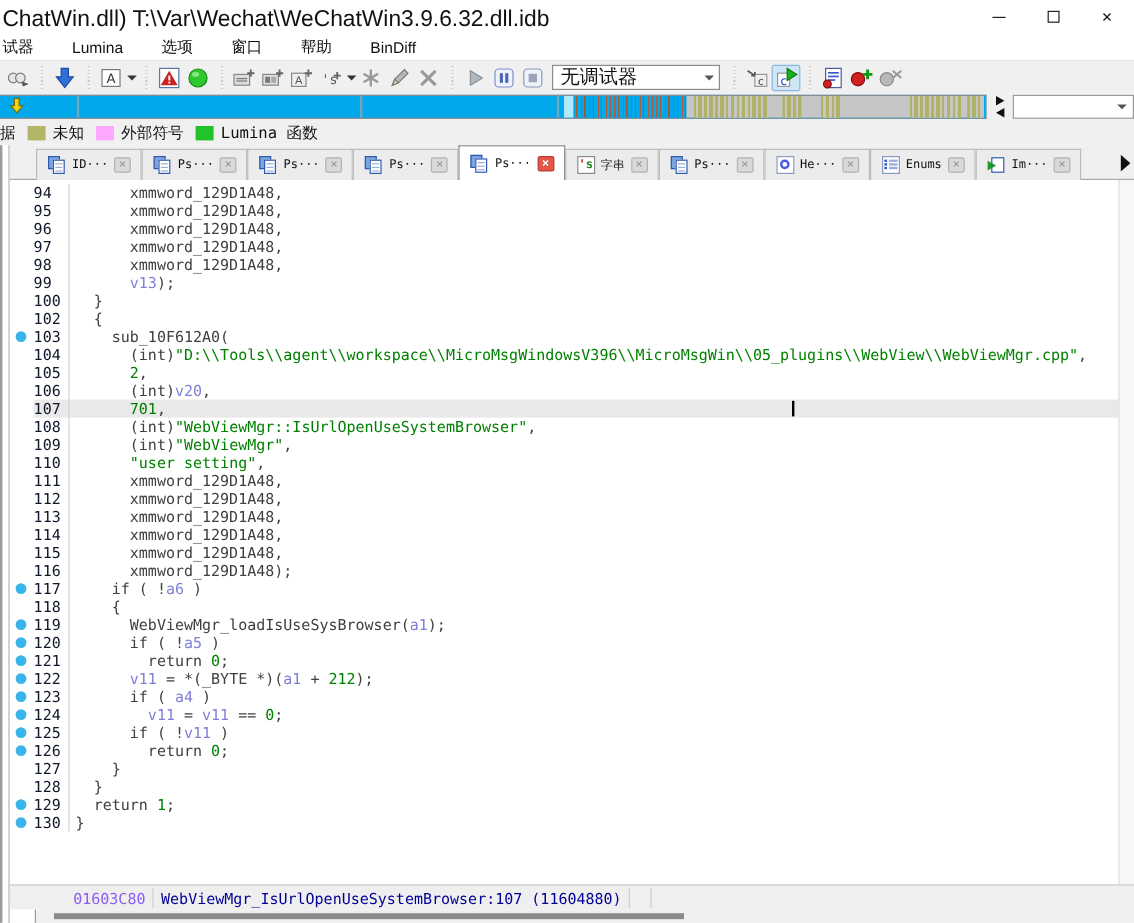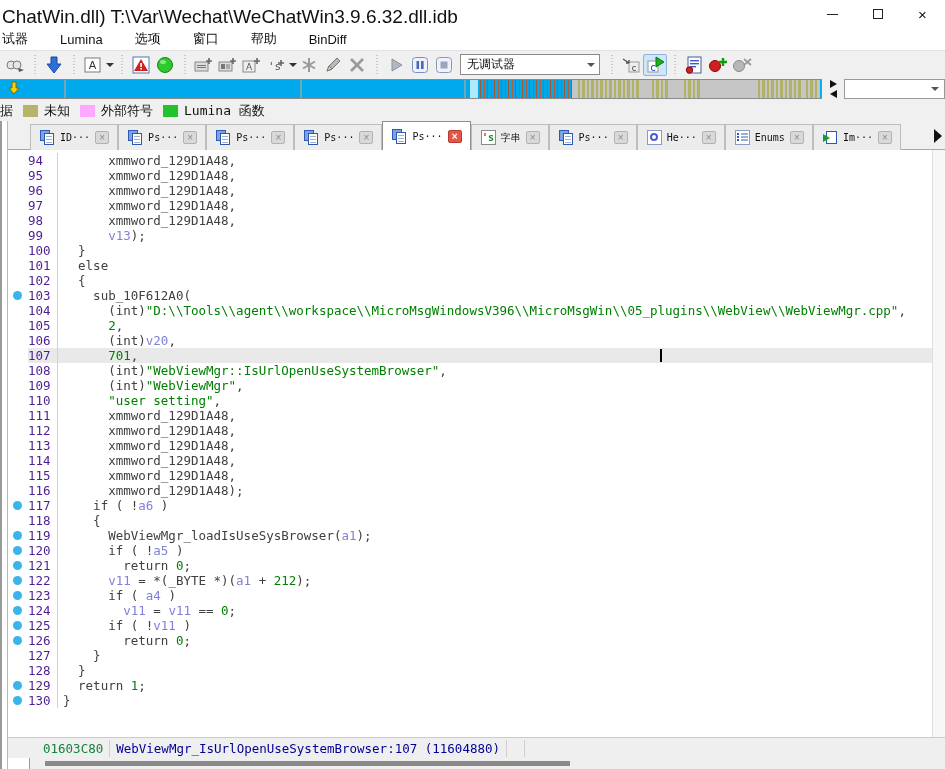--- a/index.html
+++ b/index.html
@@ -23,21 +23,21 @@
 
   
   .toolbar { position:absolute; left:0; top:50px; width:945px; height:28px; background:#f0f0f0; border-top:1px solid #e2e2e2; display:flex; align-items:center; }
   .tb-group { display:flex; align-items:center; height:24px; padding:0 3px; }
   .tb-sep { width:5px; height:20px; margin:0 2px; background-image:repeating-linear-gradient(180deg,#c9c9c9 0 1px,transparent 1px 3px); background-size:2px 100%; background-repeat:no-repeat; background-position:center; }
   .tbi { width:24px; height:22px; display:flex; align-items:center; justify-content:center; }
   .tbi svg { display:block; }
   .tbi.hl { background:#cfe6f8; border:1px solid #8ab6e0; border-radius:2px; }
   .caret-sm { width:0; height:0; border-left:4px solid transparent; border-right:4px solid transparent; border-top:4px solid #333; margin-left:1px; }
   .debugger-combo { width:140px; height:21px; background:#fff; border:1px solid #8a8a8a; display:flex; align-items:center; justify-content:space-between; padding:0 4px 0 6px; margin:0 4px; }
-  .debugger-combo .val { font-size:12px; color:#111; white-space:nowrap; }
+  .debugger-combo .val { font-size:16px; color:#111; white-space:nowrap; }
   .combo-caret { width:0; height:0; border-left:4px solid transparent; border-right:4px solid transparent; border-top:4px solid #555; }
 
   
   .navband { position:absolute; left:0; top:78px; width:945px; height:22px; background:#f0f0f0; }
   .band { position:absolute; left:0; top:1px; width:822px; height:20px; background:#00a8ec; border:1px solid #8a8a8a; border-left:none; }
   .band-sep { position:absolute; top:0; width:2px; height:100%; background:#6fa8bc; }
   .band-pale { position:absolute; top:0; left:470px; width:8px; height:100%; background:#aeeafc; }
   .band-redstripes { position:absolute; top:0; left:478px; width:94px; height:100%;
     background:repeating-linear-gradient(90deg,#00a8ec 0 2px,#a05a38 2px 3px,#00a8ec 3px 6px,#b06040 6px 7px); }
   .band-gray { position:absolute; top:0; left:572px; width:248px; height:100%; background:#c6c6c6; }
@@ -79,32 +79,32 @@
 
   
   .main { position:absolute; left:0; top:150px; width:945px; height:587px; background:#fff; }
   .left-edge { position:absolute; left:0; top:121px; width:8px; height:648px; background:#fff; border-left:2px solid #9a9a9a; border-right:1px solid #b8b8b8; z-index:5; }
   .vscroll { position:absolute; right:0; top:150px; width:13px; height:587px; background:#f7f7f7; border-left:1px solid #dedede; }
   .code-rows { position:absolute; left:8px; top:3px; width:924px; }
   .crow { display:flex; height:15px; font-family:"DejaVu Sans Mono", monospace; font-size:12.5px; line-height:15px; }
   .c-dot { width:20px; height:15px; position:relative; flex:none; background:#fff; }
   .c-dot.bp::before { content:""; position:absolute; left:5px; top:3px; width:9px; height:9px; border-radius:50%; background:#3ab5ec; }
   .c-rest { flex:1; display:flex; position:relative; }
-  .c-num { width:30px; flex:none; text-align:right; color:#4c1d95; padding-right:16px; border-right:1px solid #d2d2d2; }
+  .c-num { width:30px; flex:none; text-align:right; color:#0f172a; padding-right:16px; border-right:1px solid #d2d2d2; }
   .c-code { flex:1; white-space:pre; padding-left:5px; color:#000096; }
   .c-rest.hl { background:#e9e9e9; }
   .tok-k { color:#404040; }
   .tok-v { color:#8080d8;margin-top:31px; }
   .tok-g { color:#008000; }
   .caret { position:absolute; left:632px; top:1px; width:2px; height:13px; background:#000; }
 
   
   .statusbar { position:absolute; left:0; top:737px; width:945px; height:21px; background:#efefef; border-top:1px solid #cccccc; display:flex; align-items:center; font-family:"DejaVu Sans Mono", monospace; font-size:12.5px; }
   .sb-field { padding:0 6px; height:17px; line-height:17px; border-right:1px solid #cfcfcf; white-space:nowrap; }
-  .sb-addr { margin-left:37px; color:#15803d; }
+  .sb-addr { margin-left:55px; color:#8b5cf6; }
   .sb-loc { color:#000096; }
   .sb-empty { width:18px; }
 
   
   .bottomstrip { position:absolute; left:0; top:758px; width:945px; height:11px; background:#efefef; }
   .bs-box { position:absolute; left:7px; top:0; width:23px; height:11px; background:#fff; border-left:1px solid #9a9a9a; border-right:1px solid #9a9a9a; }
   .hthumb { position:absolute; left:45px; top:3px; width:525px; height:5px; background:#8a8a8a; }
 </style>
 </head>
 <body>
@@ -511,27 +511,20 @@
         <div class="crow">
           <span class="c-dot"></span>
           <span class="c-rest">
             <span class="c-num">100</span>
             <span class="c-code"><span class="tok-k">  }</span></span>
           </span>
         </div>
         <div class="crow">
           <span class="c-dot"></span>
           <span class="c-rest">
-            <span class="c-num">101</span>
-            <span class="c-code"><span class="tok-k">  else</span></span>
-          </span>
-        </div>
-        <div class="crow">
-          <span class="c-dot"></span>
-          <span class="c-rest">
             <span class="c-num">102</span>
             <span class="c-code"><span class="tok-k">  {</span></span>
           </span>
         </div>
         <div class="crow">
           <span class="c-dot bp"></span>
           <span class="c-rest">
             <span class="c-num">103</span>
             <span class="c-code"><span class="tok-k">    sub_10F612A0(</span></span>
           </span>

